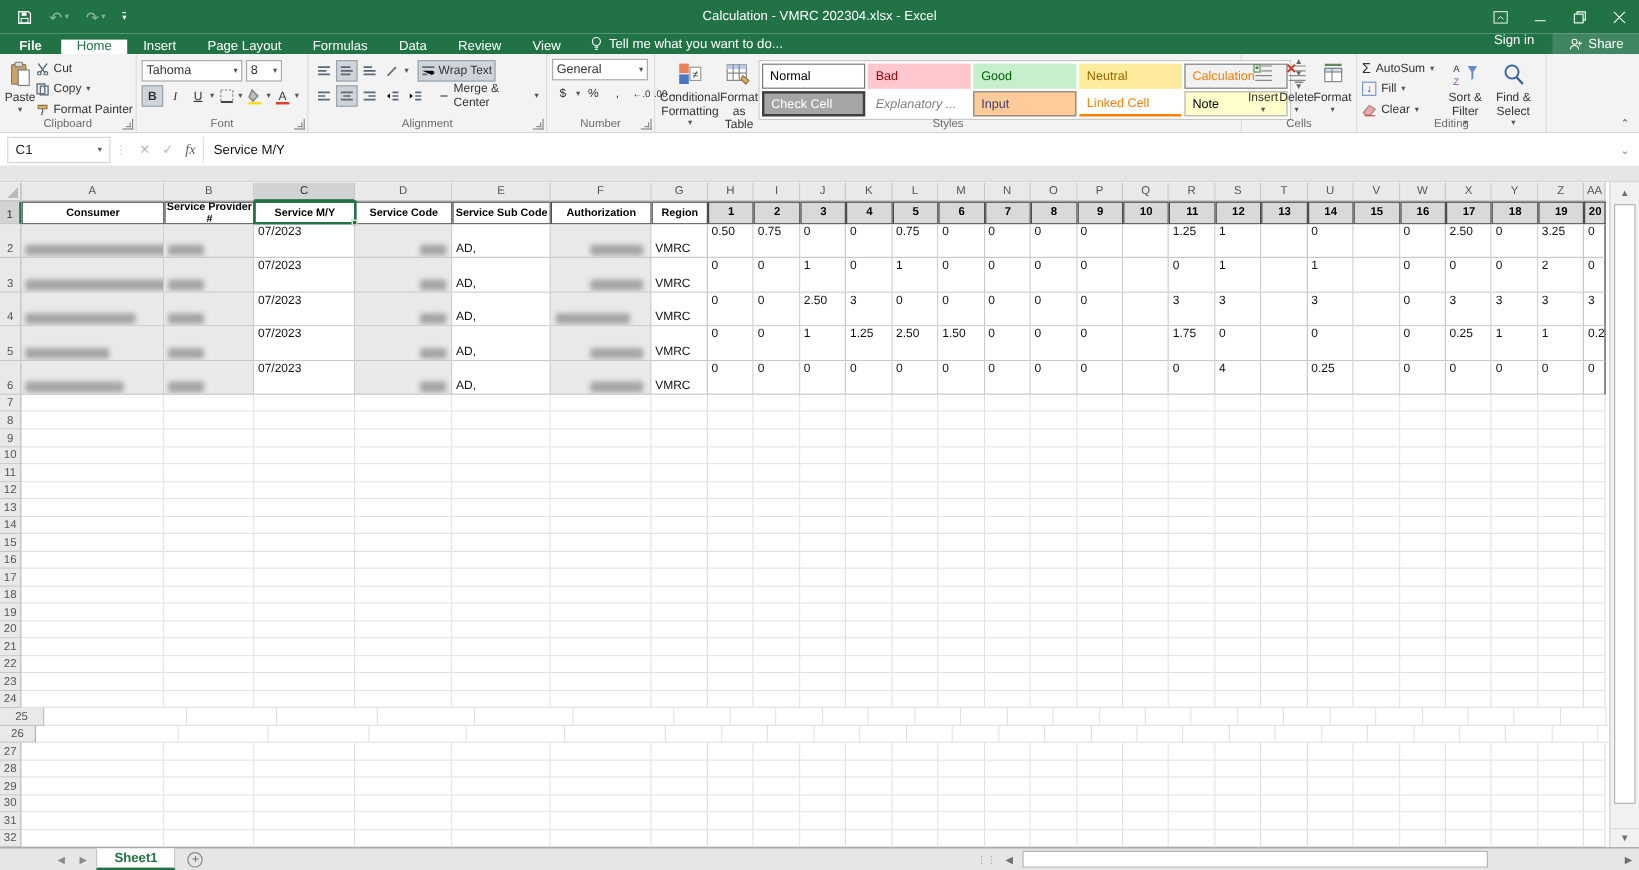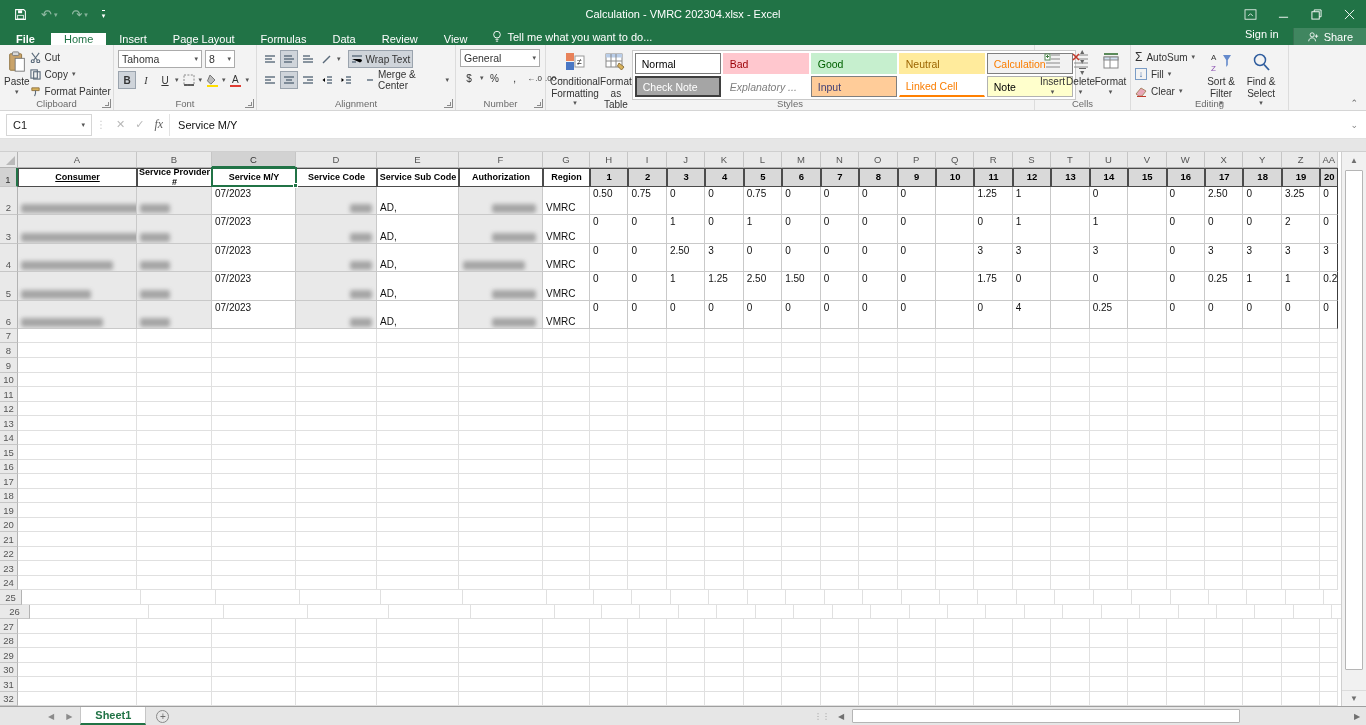--- a/index.html
+++ b/index.html
@@ -414,21 +414,21 @@
         </span>
         <span>Format as Table</span>
         <span class="caret-d">▾</span>
       </div>
       <div class="gal" id="style-gallery">
           <div class="gcell g-normal">Normal</div>
           <div class="gcell g-bad">Bad</div>
           <div class="gcell g-good">Good</div>
           <div class="gcell g-neutral">Neutral</div>
           <div class="gcell g-calculation">Calculation</div>
-          <div class="gcell g-check">Check Note</div>
+          <div class="gcell g-check">Check Cell</div>
           <div class="gcell g-explanatory">Explanatory ...</div>
           <div class="gcell g-input">Input</div>
           <div class="gcell g-linked">Linked Cell</div>
           <div class="gcell g-note">Note</div>
         </div>
       <div class="galscroll">
         <span>▲</span>
         <span>▼</span>
         <span style="border-top:1px solid #666;">▼</span>
       </div>
@@ -564,21 +564,21 @@
         <div class="colhdr" style="width: 38.45px;">U</div>
         <div class="colhdr" style="width: 38.45px;">V</div>
         <div class="colhdr" style="width: 38.45px;">W</div>
         <div class="colhdr" style="width: 38.45px;">X</div>
         <div class="colhdr" style="width: 38.45px;">Y</div>
         <div class="colhdr" style="width: 38.45px;">Z</div>
         <div class="colhdr" style="width: 18px;">AA</div>
       </div>
       <div class="grow">
         <div class="gut sel" style="width: 18px; height: 19px;">1</div>
-        <div class="hcell" style="width: 119px; height: 19px; text-decoration: underline;">Consumer</div>
+        <div class="hcell" style="width: 119px; height: 19px;">Consumer</div>
         <div class="hcell" style="width: 75px; height: 19px;">Service Provider #</div>
         <div class="hcell" style="width: 84px; height: 19px;">Service M/Y</div>
         <div class="hcell" style="width: 81px; height: 19px;">Service Code</div>
         <div class="hcell" style="width: 82px; height: 19px;">Service Sub Code</div>
         <div class="hcell" style="width: 84px; height: 19px;">Authorization</div>
         <div class="hcell" style="width: 47px; height: 19px;">Region</div>
         <div class="hcell num" style="width: 38.45px; height: 19px;">1</div>
         <div class="hcell num" style="width: 38.45px; height: 19px;">2</div>
         <div class="hcell num" style="width: 38.45px; height: 19px;">3</div>
         <div class="hcell num" style="width: 38.45px; height: 19px;">4</div>
@@ -1323,21 +1323,21 @@
         <div class="ecell" style="width: 38.45px; height: 14.53px;"></div>
         <div class="ecell" style="width: 38.45px; height: 14.53px;"></div>
         <div class="ecell" style="width: 38.45px; height: 14.53px;"></div>
         <div class="ecell" style="width: 38.45px; height: 14.53px;"></div>
         <div class="ecell" style="width: 38.45px; height: 14.53px;"></div>
         <div class="ecell" style="width: 38.45px; height: 14.53px;"></div>
         <div class="ecell" style="width: 38.45px; height: 14.53px;"></div>
         <div class="ecell" style="width: 18px; height: 14.53px;"></div>
       </div>
       <div class="grow">
-        <div class="gut" style="width: 22px; height: 14.53px;">25</div>
+        <div class="gut" style="width: 37px; height: 14.53px;">25</div>
         <div class="ecell" style="width: 119px; height: 14.53px;"></div>
         <div class="ecell" style="width: 75px; height: 14.53px;"></div>
         <div class="ecell" style="width: 84px; height: 14.53px;"></div>
         <div class="ecell" style="width: 81px; height: 14.53px;"></div>
         <div class="ecell" style="width: 82px; height: 14.53px;"></div>
         <div class="ecell" style="width: 84px; height: 14.53px;"></div>
         <div class="ecell" style="width: 47px; height: 14.53px;"></div>
         <div class="ecell" style="width: 38.45px; height: 14.53px;"></div>
         <div class="ecell" style="width: 38.45px; height: 14.53px;"></div>
         <div class="ecell" style="width: 38.45px; height: 14.53px;"></div>

